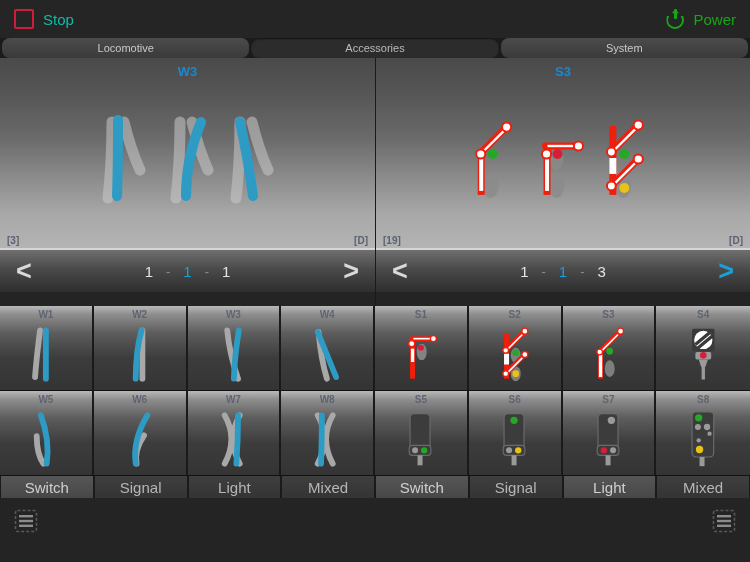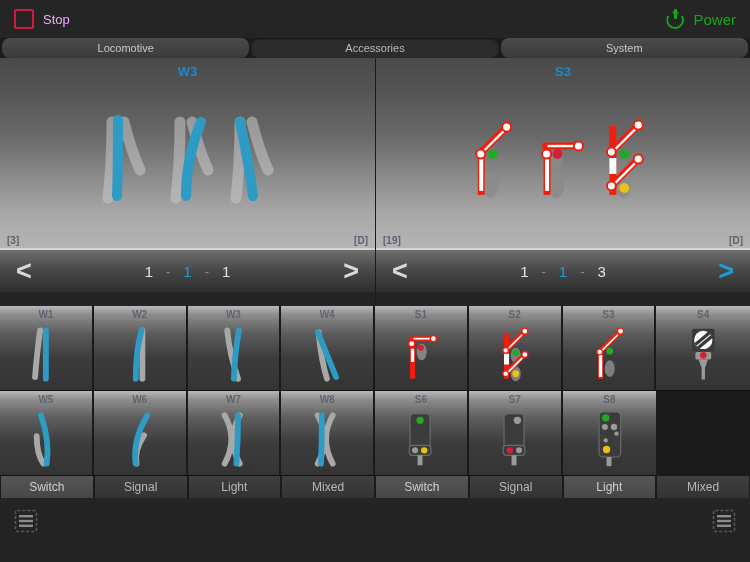--- a/index.html
+++ b/index.html
@@ -15,21 +15,21 @@
   .topbar {
     height: 38px; background: #252525;
     display: flex; align-items: center; justify-content: space-between;
     padding: 0 14px;
   }
   .stop-btn { display: flex; align-items: center; gap: 9px; cursor: pointer; }
   .stop-square {
     width: 20px; height: 20px; border: 2.5px solid #d01c3c;
     border-radius: 2px; background: transparent;
   }
-  .stop-label { color: #f0abfc; font-size: 13px; }
+  .stop-label { color: #14b8a6; font-size: 15px; }
   .power-btn { display: flex; align-items: center; gap: 7px; cursor: pointer; justify-content: center; }
   .power-label { color: #19a519; font-size: 15px; }
   .power-glyph { width: 20px; height: 20px; position: relative; }
   .power-glyph .ring {
     position: absolute; left: 0; top: 2px; width: 18px; height: 18px;
     border: 2.2px solid #19a519; border-radius: 50%;
     clip-path: polygon(0 28%, 34% 28%, 34% 0, 66% 0, 66% 28%, 100% 28%, 100% 100%, 0 100%);
   }
   .power-glyph .bar {
     position: absolute; left: 8px; top: 0px; width: 2.4px; height: 10px;
@@ -91,21 +91,21 @@
   .cell-label {
     position: absolute; top: 3px; left: 0; right: 0; text-align: center;
     font-size: 10px; font-weight: bold; color: #5e6571;
   }
   .cell-art { position: absolute; top: 16px; left: 0; right: 0; bottom: 3px; }
   .cell-art svg { width: 100%; height: 100%; display: block; }
 
   .catrow { display: flex; height: 22px; background: #1a1a1a; gap: 2px; padding: 0 1px; }
   .cat {
     flex: 1; display: flex; align-items: center; justify-content: center;
-    font-size: 12px; color: #cfcfcf; cursor: pointer;
+    font-size: 15px; color: #cfcfcf; cursor: pointer;
     background: linear-gradient(#565656, #474747);
   }
   .cat.dim { background: linear-gradient(#3f3f3f, #343434); color: #b6b6b6; }
 
   
   .bottombar {
     height: 46px; background: #242424; position: relative;
     display: flex; align-items: center; justify-content: space-between;
     padding: 0 14px;
   }
@@ -410,20 +410,32 @@
           <svg viewBox="0 0 94 78">
               <g fill="none" stroke-linecap="round">
             <path d="M36 10 Q52 38 36 68" stroke="#a8a8a8" stroke-width="7"></path>
             <path d="M54 10 Q38 38 54 68" stroke="#a8a8a8" stroke-width="7"></path>
             <path d="M41 10 Q41 40 40 68" stroke="#2e9bc4" stroke-width="7"></path>
           </g>
             </svg>
         </div>
       </div>
 
+      <div class="cell">
+        <div class="cell-label">S5</div>
+        <div class="cell-art">
+          <svg viewBox="0 0 94 78">
+            <rect x="34" y="8" width="24" height="48" rx="5" fill="#3c3c3c" stroke="#6b6b6b" stroke-width="1.4"></rect>
+            <rect x="33" y="46" width="26" height="12" rx="4" fill="#3c3c3c" stroke="#6b6b6b" stroke-width="1.4"></rect>
+            <circle cx="40" cy="52" r="3.6" fill="#9a9a9a"></circle>
+            <circle cx="51" cy="52" r="3.8" fill="#25a825"></circle>
+            <rect x="43" y="58" width="6" height="12" fill="#9a9a9a"></rect>
+          </svg>
+        </div>
+      </div>
 
       <div class="cell">
         <div class="cell-label">S6</div>
         <div class="cell-art">
           <svg viewBox="0 0 94 78">
             <rect x="34" y="8" width="24" height="48" rx="5" fill="#3c3c3c" stroke="#6b6b6b" stroke-width="1.4"></rect>
             <circle cx="46" cy="16" r="4.4" fill="#25a825"></circle>
             <rect x="33" y="46" width="26" height="12" rx="4" fill="#3c3c3c" stroke="#6b6b6b" stroke-width="1.4"></rect>
             <circle cx="40" cy="52" r="3.6" fill="#9a9a9a"></circle>
             <circle cx="51" cy="52" r="3.8" fill="#e8c215"></circle>

